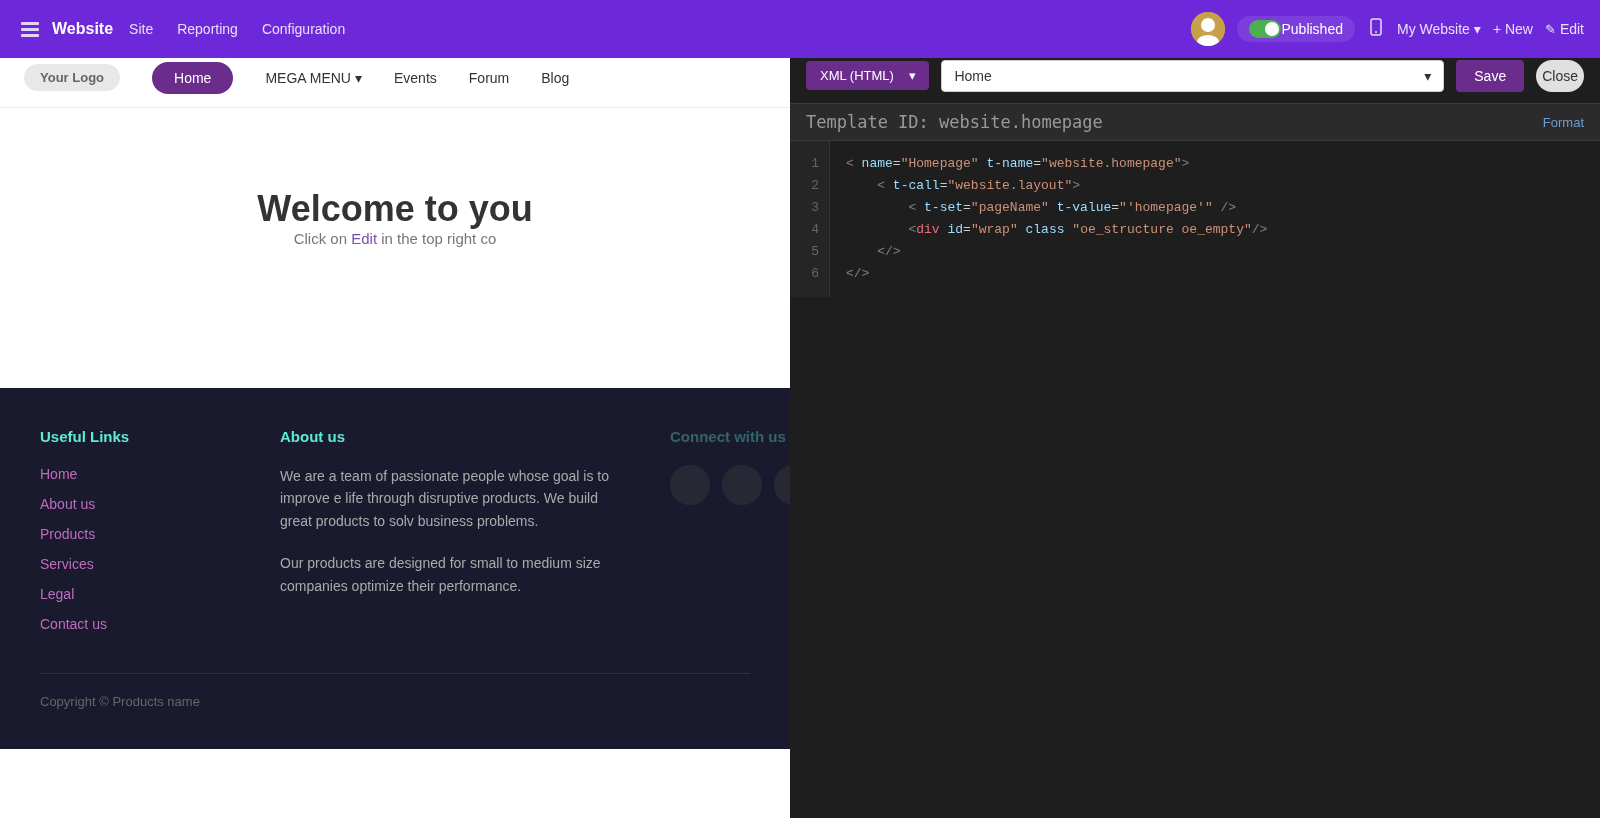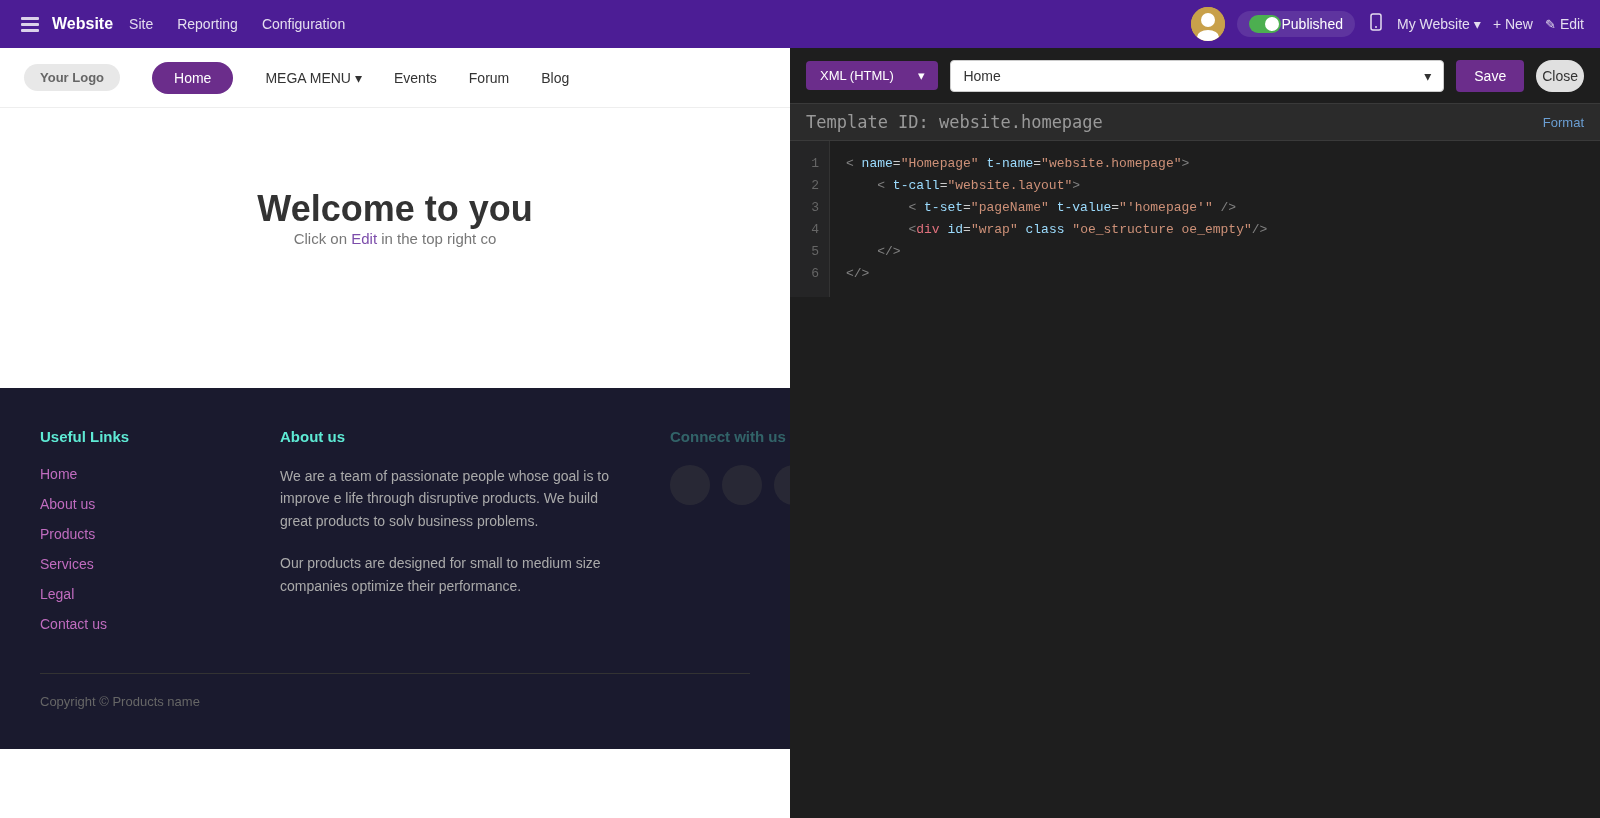--- a/index.html
+++ b/index.html
@@ -1,21 +1,21 @@
 <!DOCTYPE html>
 <html><head>
   <meta charset="utf-8">
   <style>
     * { margin: 0; padding: 0; box-sizing: border-box; }
     body { font-family: 'Segoe UI', Arial, sans-serif; background: #fff; overflow: hidden; width: 1600px; height: 818px; position: relative; }
 
     
     .top-nav {
-      background: #4c1d95;
-      height: 48px;
+      background: #6d28d9;
+      height: 58px;
       display: flex;
       align-items: center;
       padding: 0 16px;
       gap: 8px;
       position: relative;
       z-index: 100;
     }
     .top-nav .nav-grid-icon {
       width: 28px; height: 28px;
       display: flex; flex-direction: column; justify-content: center; align-items: center;
@@ -213,21 +213,21 @@
     .xml-html-btn {
       background: #6b2d8b;
       color: #fff;
       border: none;
       border-radius: 4px;
       padding: 7px 14px;
       font-size: 13px;
       cursor: pointer;
       display: flex;
       align-items: center;
-      gap: 24px;
+      gap: 15px;
     }
     .template-select {
       flex: 1;
       background: #fff;
       border: 1px solid #ccc;
       border-radius: 4px;
       padding: 7px 12px;
       font-size: 14px;
       color: #333;
       display: flex;

